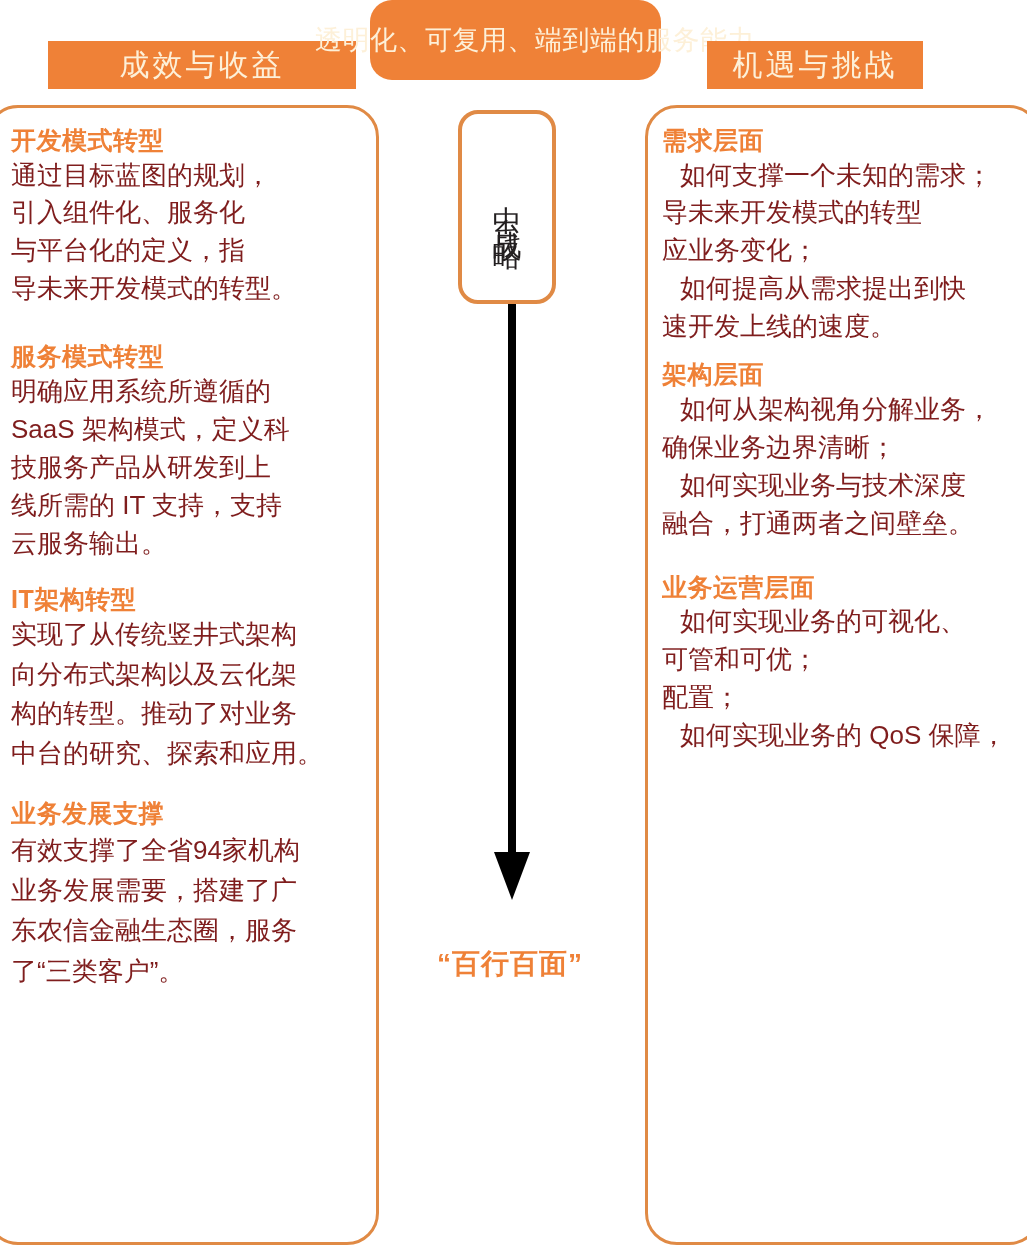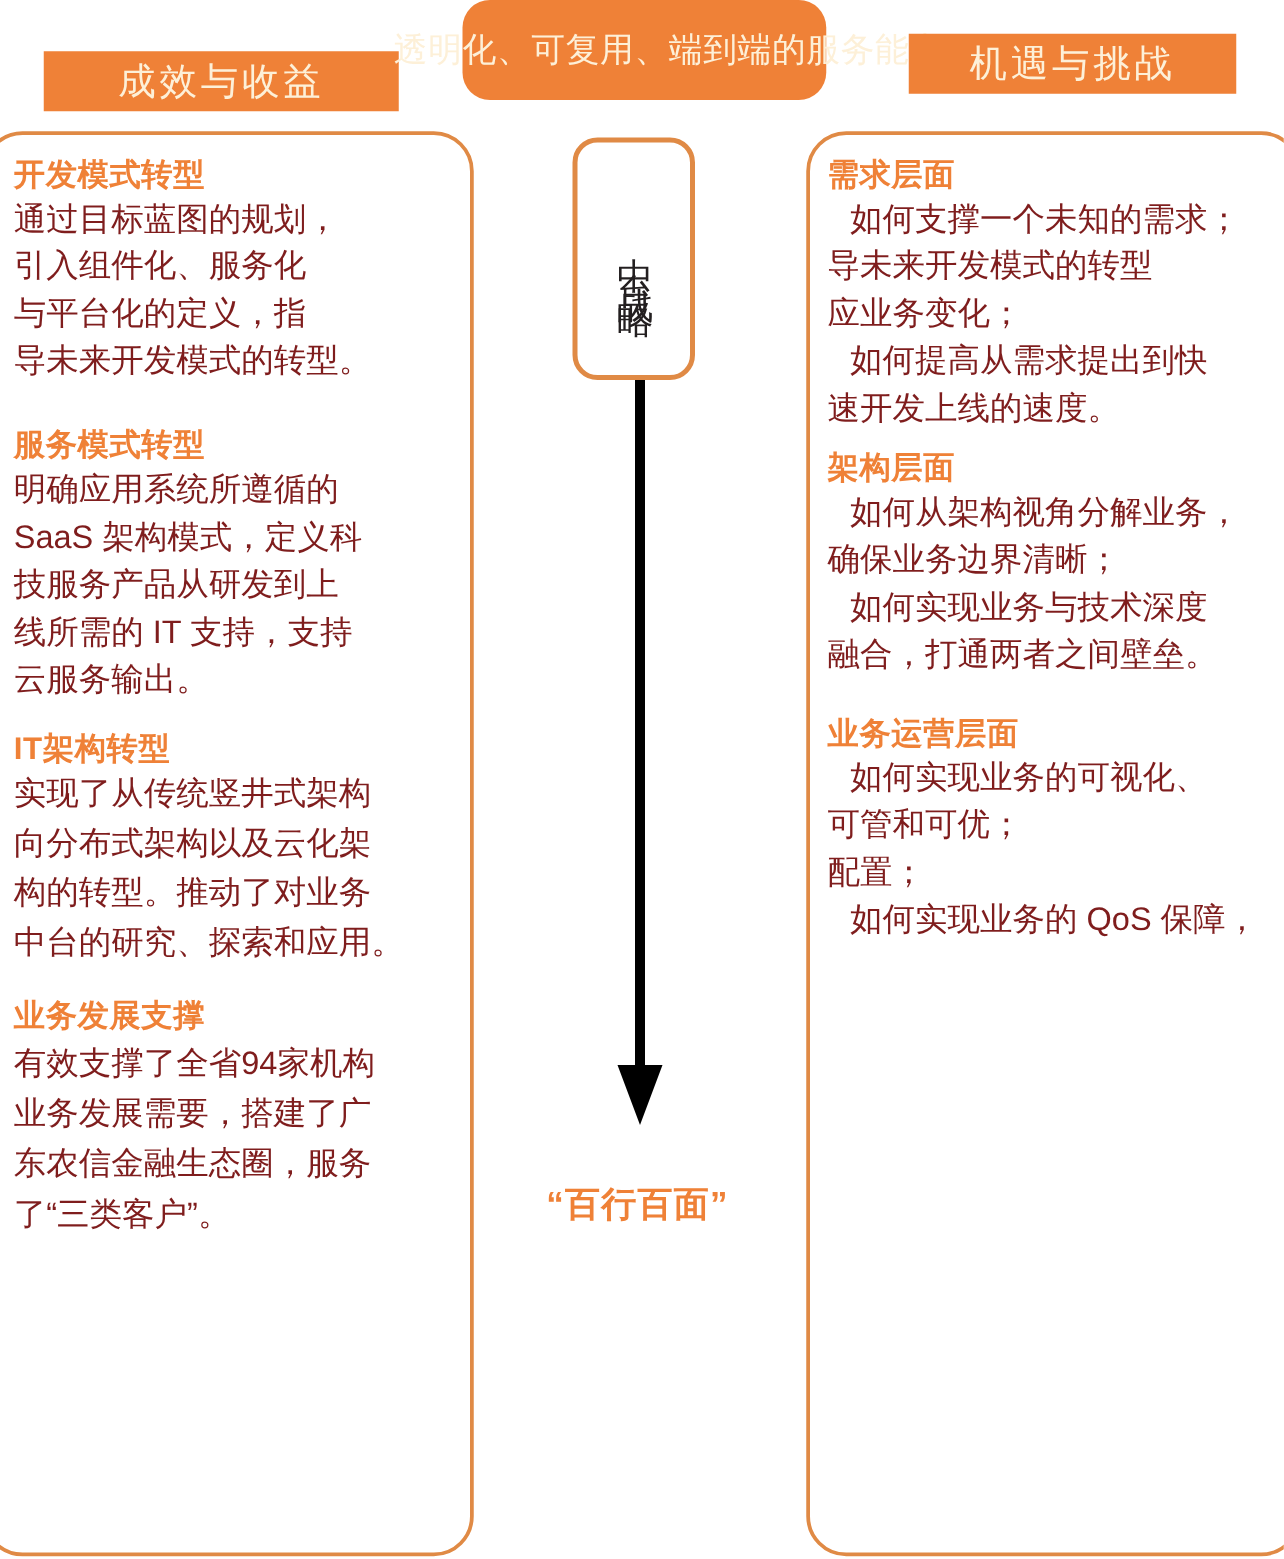--- a/index.html
+++ b/index.html
@@ -23,31 +23,30 @@
     color: #fdf0d8;
     display: flex;
     align-items: center;
     justify-content: center;
     letter-spacing: 3px;
     font-size: 30px;
     font-weight: 400;
     box-sizing: border-box;
   }
   #hdr-left {
-    left: 35px;
+    left: 48px;
     top: 41px;
-    width: 284px;
+    width: 308px;
     height: 48px;
   }
   #hdr-right {
     left: 707px;
-    top: 27px;
-    width: 262px;
+    top: 41px;
+    width: 216px;
     height: 48px;
-    margin-left: 20px;
   }
 
   #hdr-center {
     position: absolute;
     left: 370px;
     top: 0px;
     width: 291px;
     height: 80px;
     background: #ef8137;
     color: #fdf0d8;

